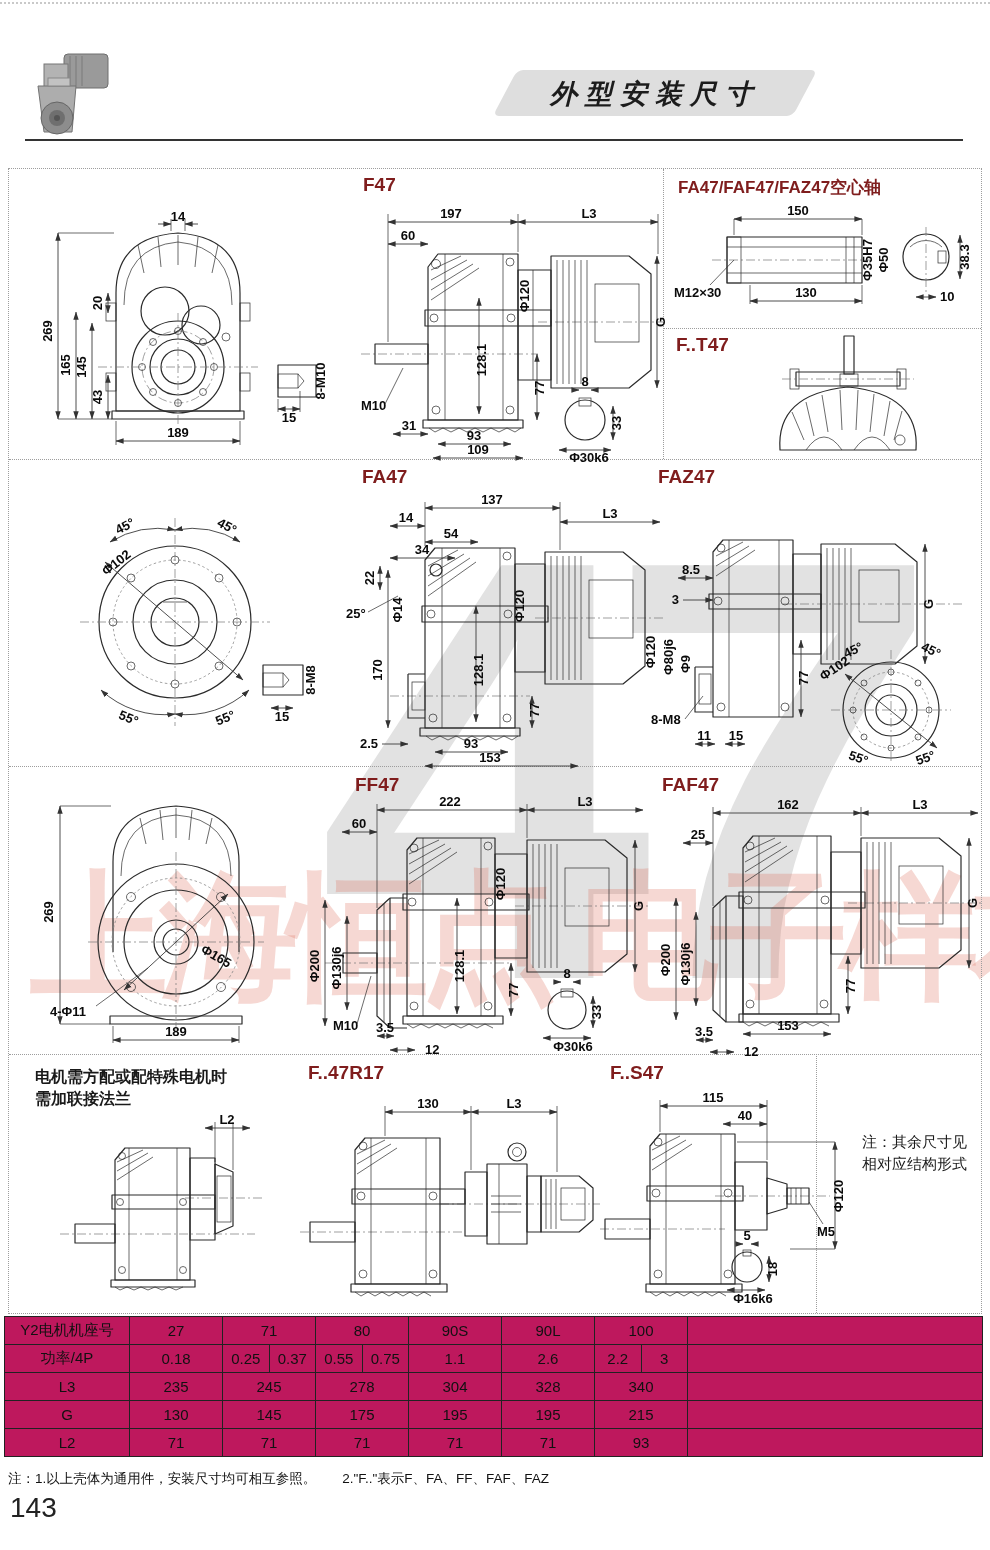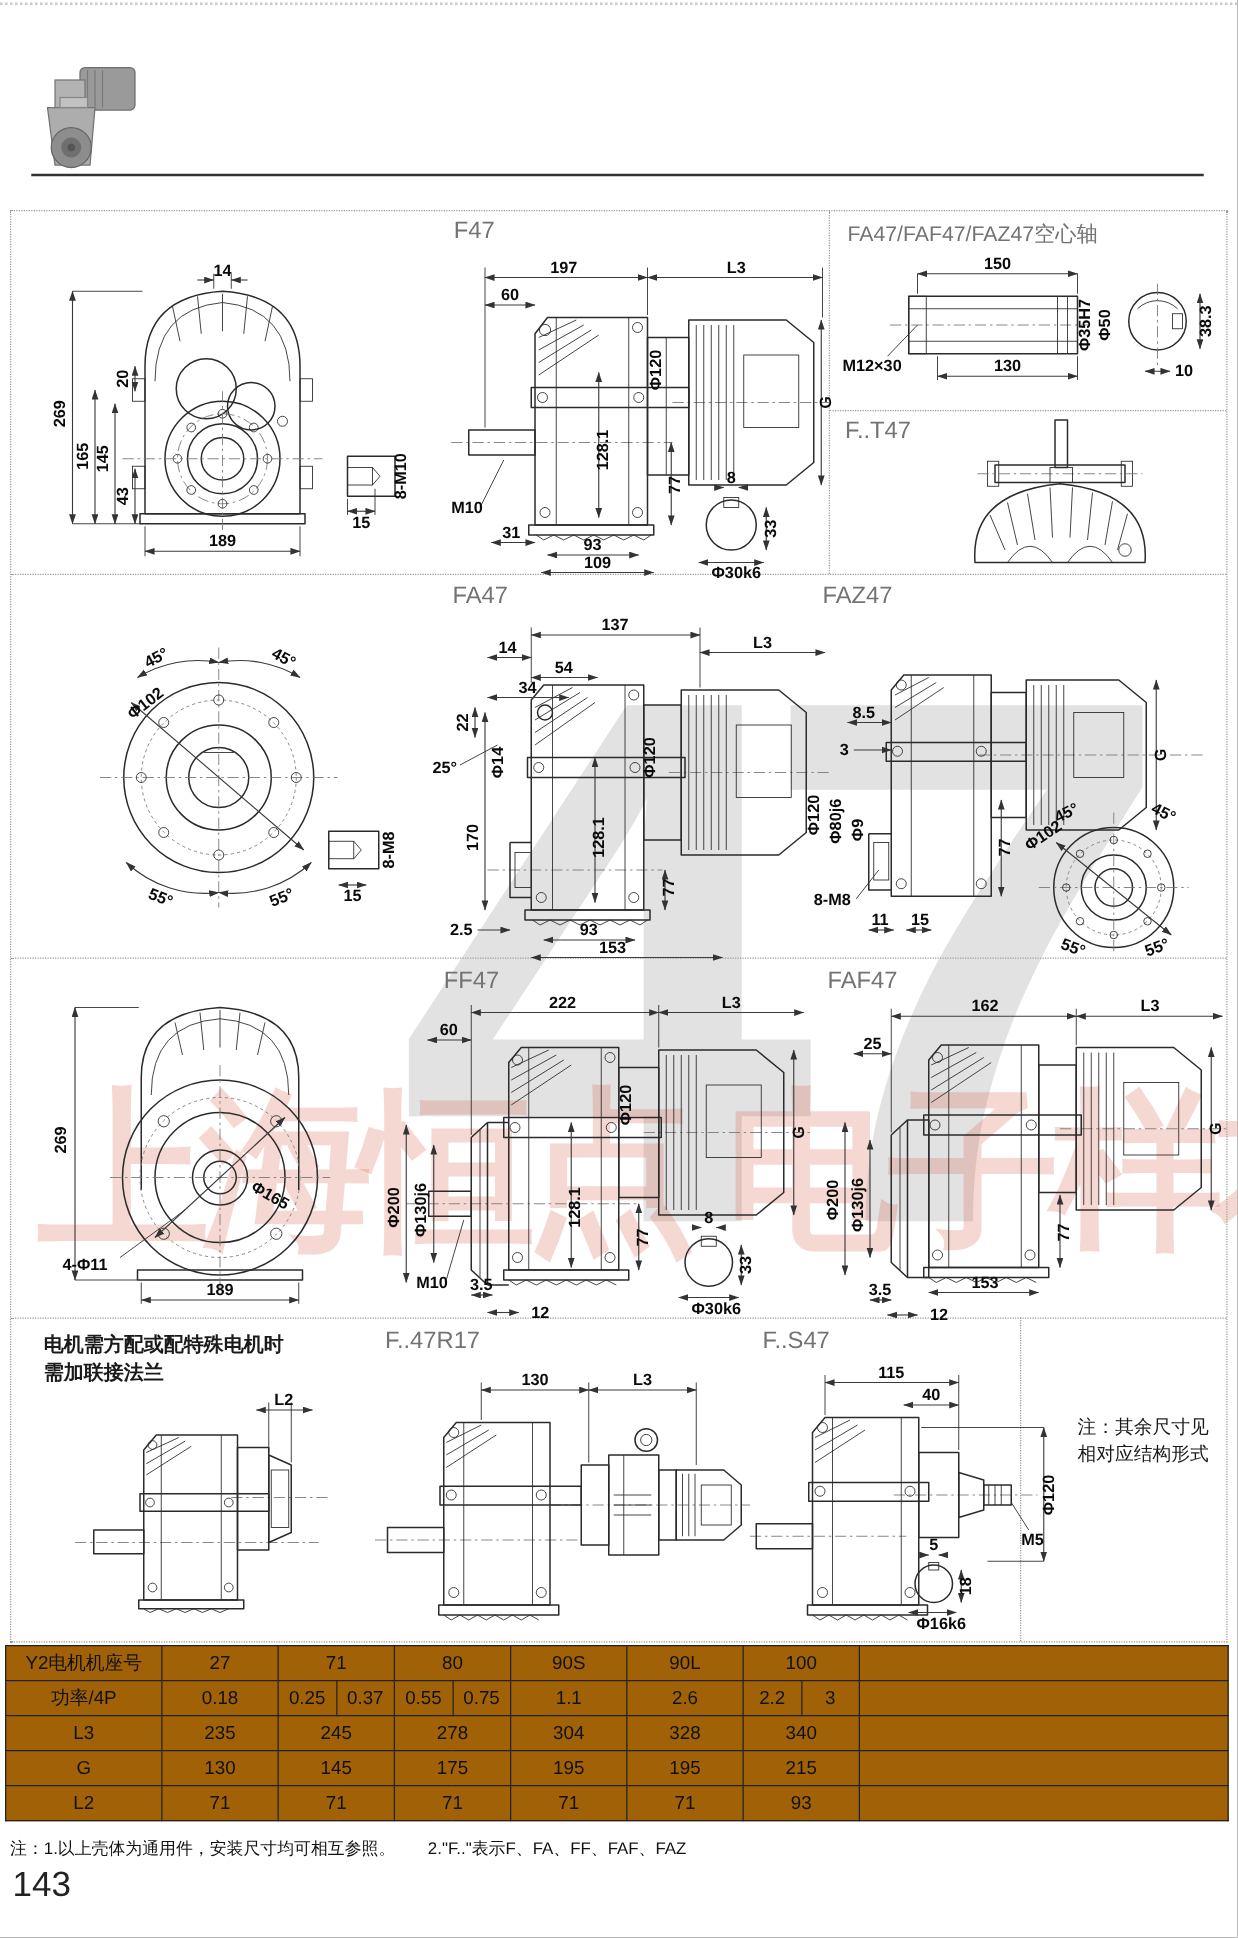--- a/index.html
+++ b/index.html
@@ -16,32 +16,32 @@
   .draw-area{position:absolute;left:8px;top:168px;width:972px;height:1144px;border:1.5px dotted #9d9d9d;}
   .hdiv{position:absolute;left:0;width:100%;border-top:1.5px dotted #9d9d9d;}
   .vdiv{position:absolute;top:0;border-left:1.5px dotted #9d9d9d;}
   
   .wm47{position:absolute;left:318px;top:470px;z-index:0;font-size:600px;line-height:1;font-weight:bold;
         letter-spacing:-45px;color:rgba(125,125,125,0.22);pointer-events:none;text-align:right;}
   .wmcn{position:absolute;left:30px;top:845px;z-index:0;font-size:138px;font-weight:bold;white-space:nowrap;
         letter-spacing:-8px;color:rgba(222,104,84,0.26);pointer-events:none;}
   
   .panel{position:absolute;z-index:1;}
-  .panel-title{position:absolute;z-index:2;font-weight:normal;font-size:19px;color:#737373;}
+  .panel-title{position:absolute;z-index:2;font-weight:bold;font-size:19px;color:#7f1d1d;}
   .panel-title.small{font-size:17px;}
   .cn-note{position:absolute;z-index:2;font-size:16px;font-weight:bold;line-height:22px;color:#1a1a1a;}
   svg{overflow:visible;display:block;}
   .ln{fill:none;stroke:#2b2b2b;stroke-width:1.2;stroke-linejoin:round;}
   .th{fill:none;stroke:#2b2b2b;stroke-width:0.7;}
   .dm{fill:none;stroke:#3a3a3a;stroke-width:0.9;}
   .cl{fill:none;stroke:#777;stroke-width:0.7;stroke-dasharray:9 3 2 3;}
   .dotc{fill:none;stroke:#888;stroke-width:0.8;stroke-dasharray:2.5 2.5;}
   text.dim{font-size:13px;fill:#0a0a0a;font-family:"Liberation Sans",sans-serif;}
   
-  .dim-table{position:absolute;left:4px;top:1316px;z-index:2;border-collapse:collapse;table-layout:fixed;background:#a16207;}
+  .dim-table{position:absolute;left:4px;top:1316px;z-index:2;border-collapse:collapse;table-layout:fixed;background:#be185d;}
   .dim-table td{border:1.5px solid #222;text-align:center;font-size:15px;height:27px;padding:0;}
   .footnote{position:absolute;left:8px;top:1470px;font-size:13.5px;color:#111;z-index:2;}
   .footnote span{margin-right:26px;}
   .page-num{position:absolute;left:10px;top:1492px;font-size:28px;color:#222;z-index:2;}
 </style>
 </head>
 <body>
 
 <div class="page">
 
@@ -66,20 +66,24 @@
       <line x1="58" y1="8" x2="58" y2="38" stroke="#7a7a7a"></line>
       <rect x="20" y="16" width="24" height="26" fill="#b3b3b3" stroke="#777"></rect>
       <path d="M14,38 L52,38 L48,84 L20,84 Z" fill="#adadad" stroke="#737373"></path>
       <circle cx="33" cy="70" r="16" fill="#8d8d8d" stroke="#666"></circle>
       <circle cx="33" cy="70" r="8" fill="#6f6f6f"></circle>
       <circle cx="33" cy="70" r="3" fill="#555"></circle>
       <rect x="24" y="30" width="22" height="8" fill="#c2c2c2" stroke="#888"></rect>
     </svg>
   </div>
 
+  <div class="banner">
+    <span class="banner-bg"></span>
+    <span class="banner-text">外型安装尺寸</span>
+  </div>
   <div class="header-rule"></div>
 
   <div class="wm47">47</div>
   <div class="wmcn">上海恒点 电子样本</div>
 
   <div class="draw-area">
     <div class="hdiv" style="top:290px;"></div>
     <div class="hdiv" style="top:597px;"></div>
     <div class="hdiv" style="top:885px;"></div>
     <div class="vdiv" style="left:654px;height:290px;"></div>

